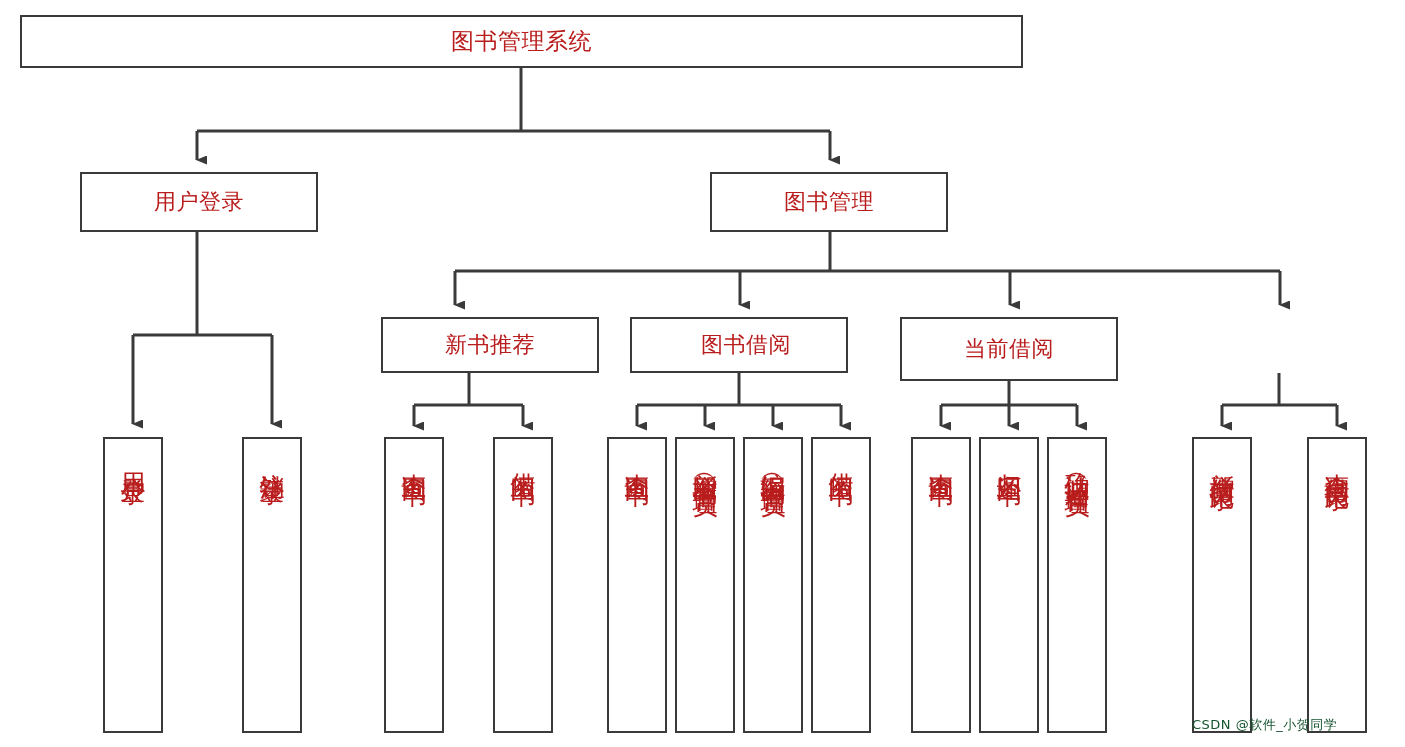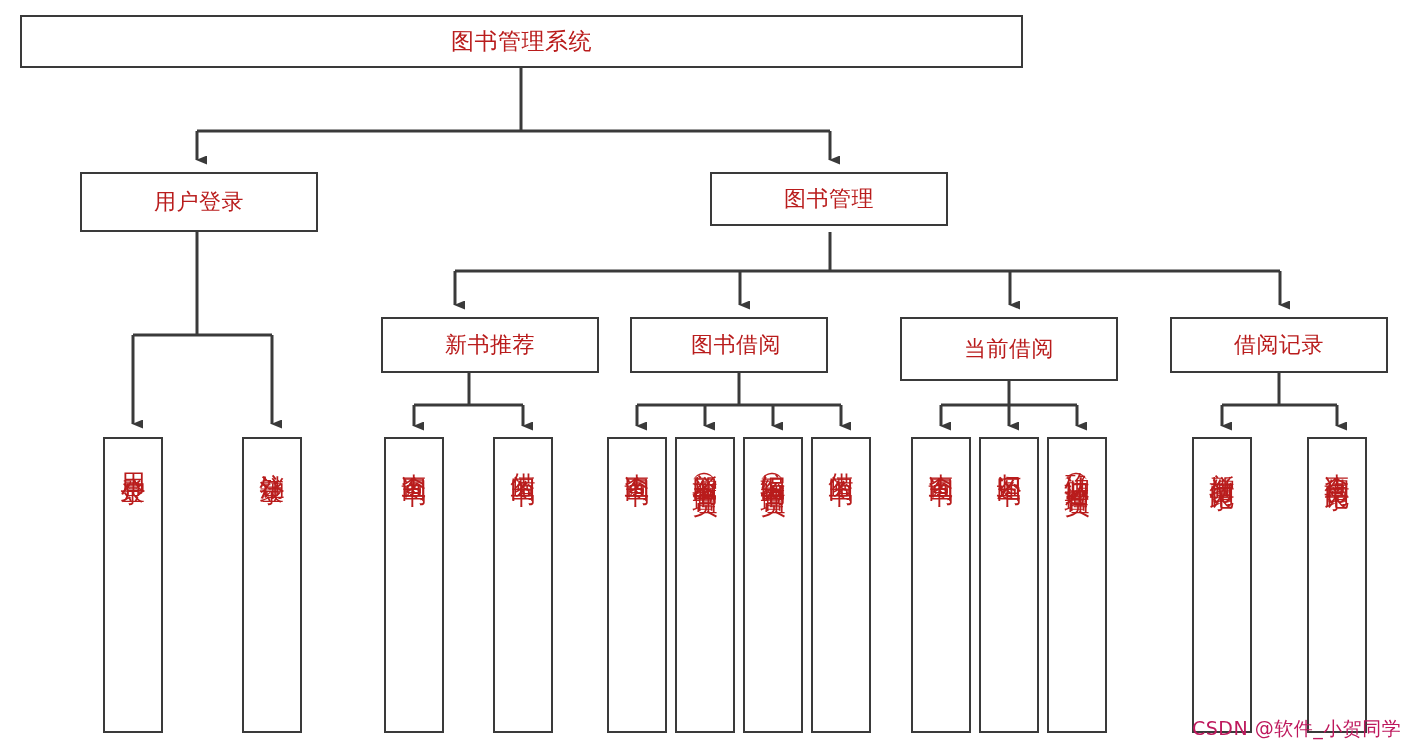--- a/index.html
+++ b/index.html
@@ -54,22 +54,22 @@
   }
   .node.leaf .lbl {
     writing-mode: vertical-rl;
     text-orientation: upright;
     font-size: 25px;
     letter-spacing: 3px;
     line-height: 1;
   }
   .watermark {
     position: absolute;
-    font-size: 19px;
-    color: #be185d;
+    font-size: 13px;
+    color: #14532d;
     white-space: nowrap;
     letter-spacing: 0.5px;
   }
 </style>
 </head>
 <body>
 
 <div id="canvas">
 
   <svg class="wires" viewBox="0 0 1405 747">
@@ -122,35 +122,32 @@
     </g>
   </svg>
 
   <div class="node root horiz" style="left:20px; top:15px; width:1003px; height:53px;">
     <span class="lbl">图书管理系统</span>
   </div>
 
   <div class="node horiz" style="left:80px; top:172px; width:238px; height:60px;">
     <span class="lbl">用户登录</span>
   </div>
-  <div class="node horiz" style="left:710px; top:172px; width:238px; height:54px;">
+  <div class="node horiz" style="left:710px; top:172px; width:238px; height:60px;">
     <span class="lbl">图书管理</span>
   </div>
 
   <div class="node horiz" style="left:360px; top:317px; width:218px; height:56px;margin-left:21px;">
     <span class="lbl">新书推荐</span>
   </div>
-  <div class="node horiz" style="left:630px; top:317px; width:198px; height:56px;padding-left:14px;">
+  <div class="node horiz" style="left:630px; top:317px; width:218px; height:56px;padding-left:14px;">
     <span class="lbl">图书借阅</span>
   </div>
   <div class="node horiz" style="left:900px; top:317px; width:218px; height:64px;">
     <span class="lbl">当前借阅</span>
-  </div>
-  <div class="node horiz" style="left:1170px; top:317px; width:218px; height:56px;">
-    <span class="lbl">借阅记录</span>
   </div>
 
   <div class="node leaf" style="left:103px; top:437px; width:60px; height:296px;">
     <span class="lbl">用户登录</span>
   </div>
   <div class="node leaf" style="left:242px; top:437px; width:60px; height:296px;">
     <span class="lbl">注销登录</span>
   </div>
 
   <div class="node leaf" style="left:384px; top:437px; width:60px; height:296px;">

